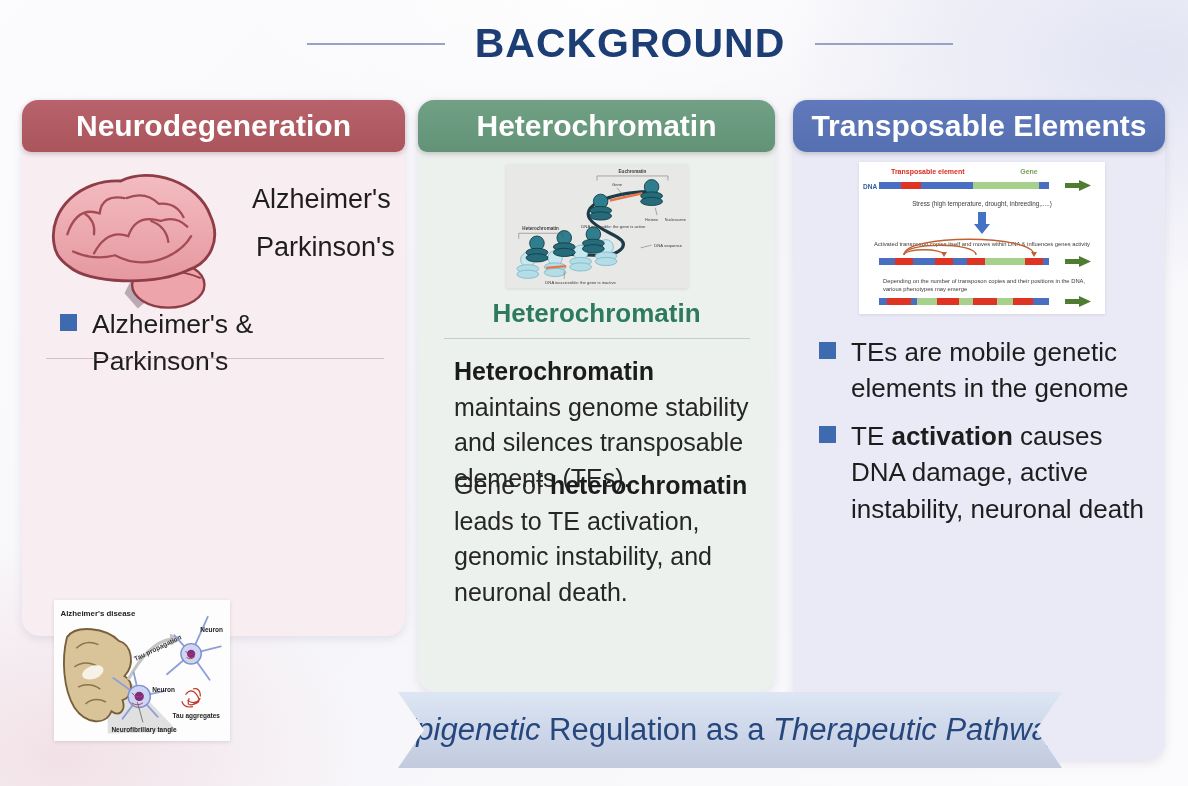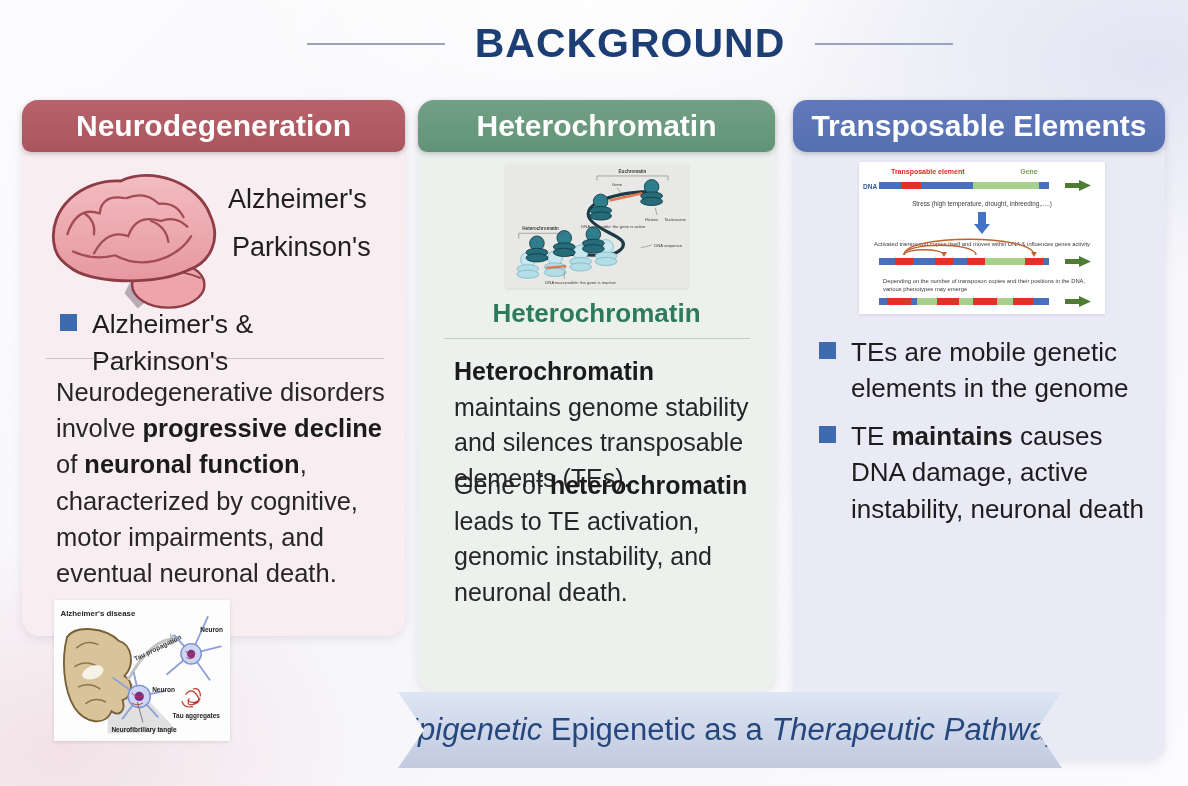--- a/index.html
+++ b/index.html
@@ -31,21 +31,21 @@
                 border-radius:16px 16px 9px 9px; box-shadow:0 2px 5px rgba(40,30,40,.22); }
   .head-neuro  { background:linear-gradient(180deg,#b8636b,#aa545c); }
   .head-hetero { background:linear-gradient(180deg,#71a085,#629377); }
   .head-te     { background:linear-gradient(180deg,#6079bc,#5570b0);border-radius:14px; }
 
   .abs { position:absolute; }
   .para { font-size:25.5px; line-height:1.42; color:#262626; }
   .para b { font-weight:700; color:#1b1b1b; }
   .divider { position:absolute; height:1px; }
 
-  .disease-label { font-size:27px; color:#1e1e1e; line-height:1.0; }
+  .disease-label { font-size:27px; color:#1e1e1e; line-height:1.0;margin-left:24px; }
 
   .bullet-row { display:flex; align-items:flex-start; gap:15px; font-size:26.5px;
                 color:#1d1d1d; line-height:1.40; }
   .sq { flex:0 0 17px; width:17px; height:17px; background:#3e6bb0; margin-top:8px; }
 
   .subhead-green { width:100%; text-align:center; font-size:26px; font-weight:700; color:#2d7a5e; }
 
   .figure-box { display:block; }
   svg { font-family:"Liberation Sans", sans-serif; }
   svg text { user-select:none; }
@@ -106,23 +106,20 @@
     <div class="abs disease-label" style="left:206px; top:86px;">Alzheimer's</div>
     <div class="abs disease-label" style="left:210px; top:134px;">Parkinson's</div>
 
     <div class="abs bullet-row" style="left:38px; top:206px; width:330px;">
       <span class="sq"></span>
       <span>Alzheimer's &amp; Parkinson's</span>
     </div>
 
     <div class="divider" style="left:24px; top:258px; width:338px; background:rgba(150,110,120,.35);"></div>
 
-    <p class="abs para" style="left:34px; top:274px; width:332px;">
-      <span>Neurodegenerative disorders involve </span><b>progressive decline</b><span> of </span><b>neuronal function</b><span>, characterized by cognitive, motor impairments, and eventual neuronal death.</span>
-    </p>
 
     <svg class="abs figure-box" style="left:32px; top:500px; box-shadow:0 1px 4px rgba(0,0,0,.12);" width="176" height="141" viewBox="0 0 190 152">
       <rect width="190" height="152" fill="#fdfdfd"></rect>
       <text x="7" y="17" font-size="8.5" font-weight="bold" fill="#222">Alzheimer's disease</text>
       <polygon points="58,62 134,142 58,144" fill="#c9c9c9" opacity="0.55"></polygon>
       <g>
         <path d="M14,40 C8,64 10,96 22,116 C34,134 56,136 62,120 C70,126 78,120 74,108 C86,104 86,88 76,82 C88,70 84,48 70,44 C56,30 24,26 14,40 Z" fill="#d9c399" stroke="#77603a" stroke-width="2"></path>
         <path d="M24,52 q10,-10 24,-4 M22,72 q12,-8 26,0 M26,94 q12,-6 24,2 M34,112 q10,-8 22,-2" stroke="#8d734a" stroke-width="1.6" fill="none"></path>
         <ellipse cx="42" cy="78" rx="12" ry="7" fill="#f6f2e8" transform="rotate(-20 42 78)"></ellipse>
       </g>
@@ -312,23 +309,23 @@
       <polygon points="206,137 220,137 220,134 232,139.5 220,145 220,142 206,142" fill="#4e7d32"></polygon>
     </svg>
 
     <div class="abs bullet-row" style="left:26px; top:234px; width:336px; font-size:26px;">
       <span class="sq"></span>
       <span>TEs are mobile genetic elements in the genome</span>
     </div>
 
     <div class="abs bullet-row" style="left:26px; top:318px; width:336px; font-size:26px;">
       <span class="sq"></span>
-      <span><span>TE </span><b>maintains</b><span> causes DNA damage, active instability, neuronal death</span></span>
+      <span><span>TE </span><b>activation</b><span> causes DNA damage, active instability, neuronal death</span></span>
     </div>
   </section>
 
   <div class="ribbon">
     <span class="it">Epigenetic</span>
-      <span> Epigenetic as a </span>
+      <span> Regulation as a </span>
       <span class="it">Therapeutic Pathway</span>
   </div>
 
 </div>
 
 </body></html>

